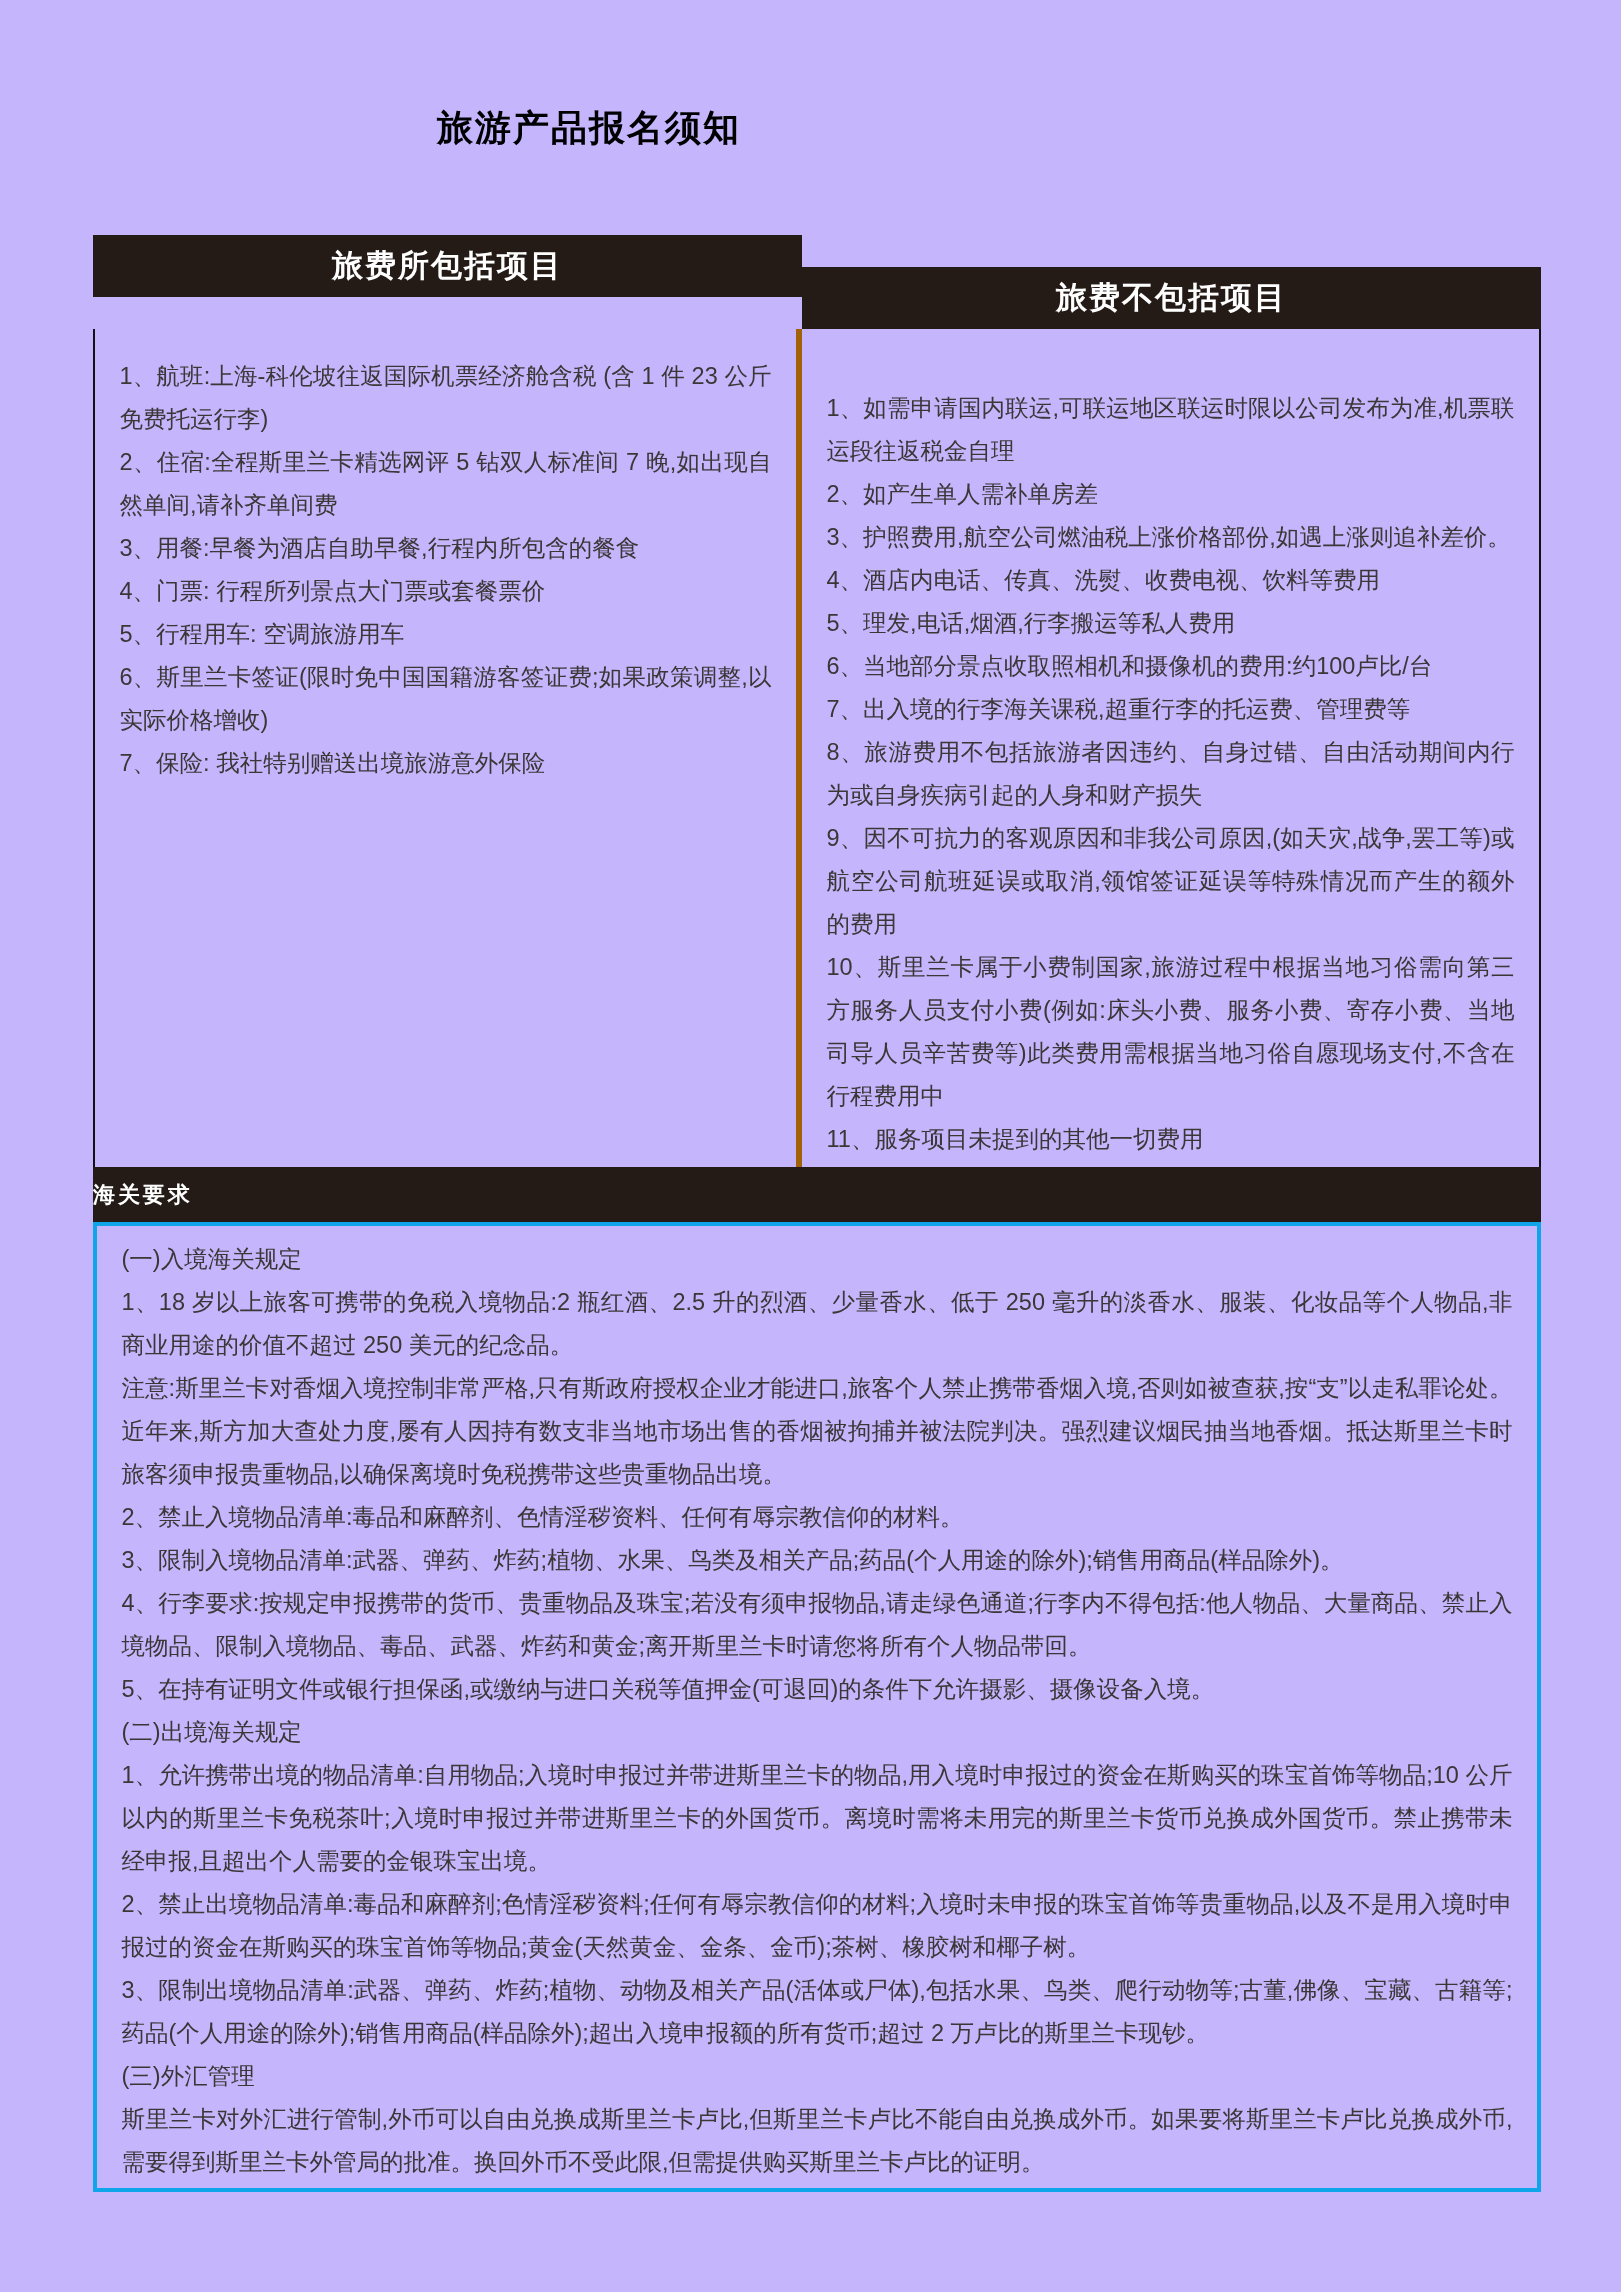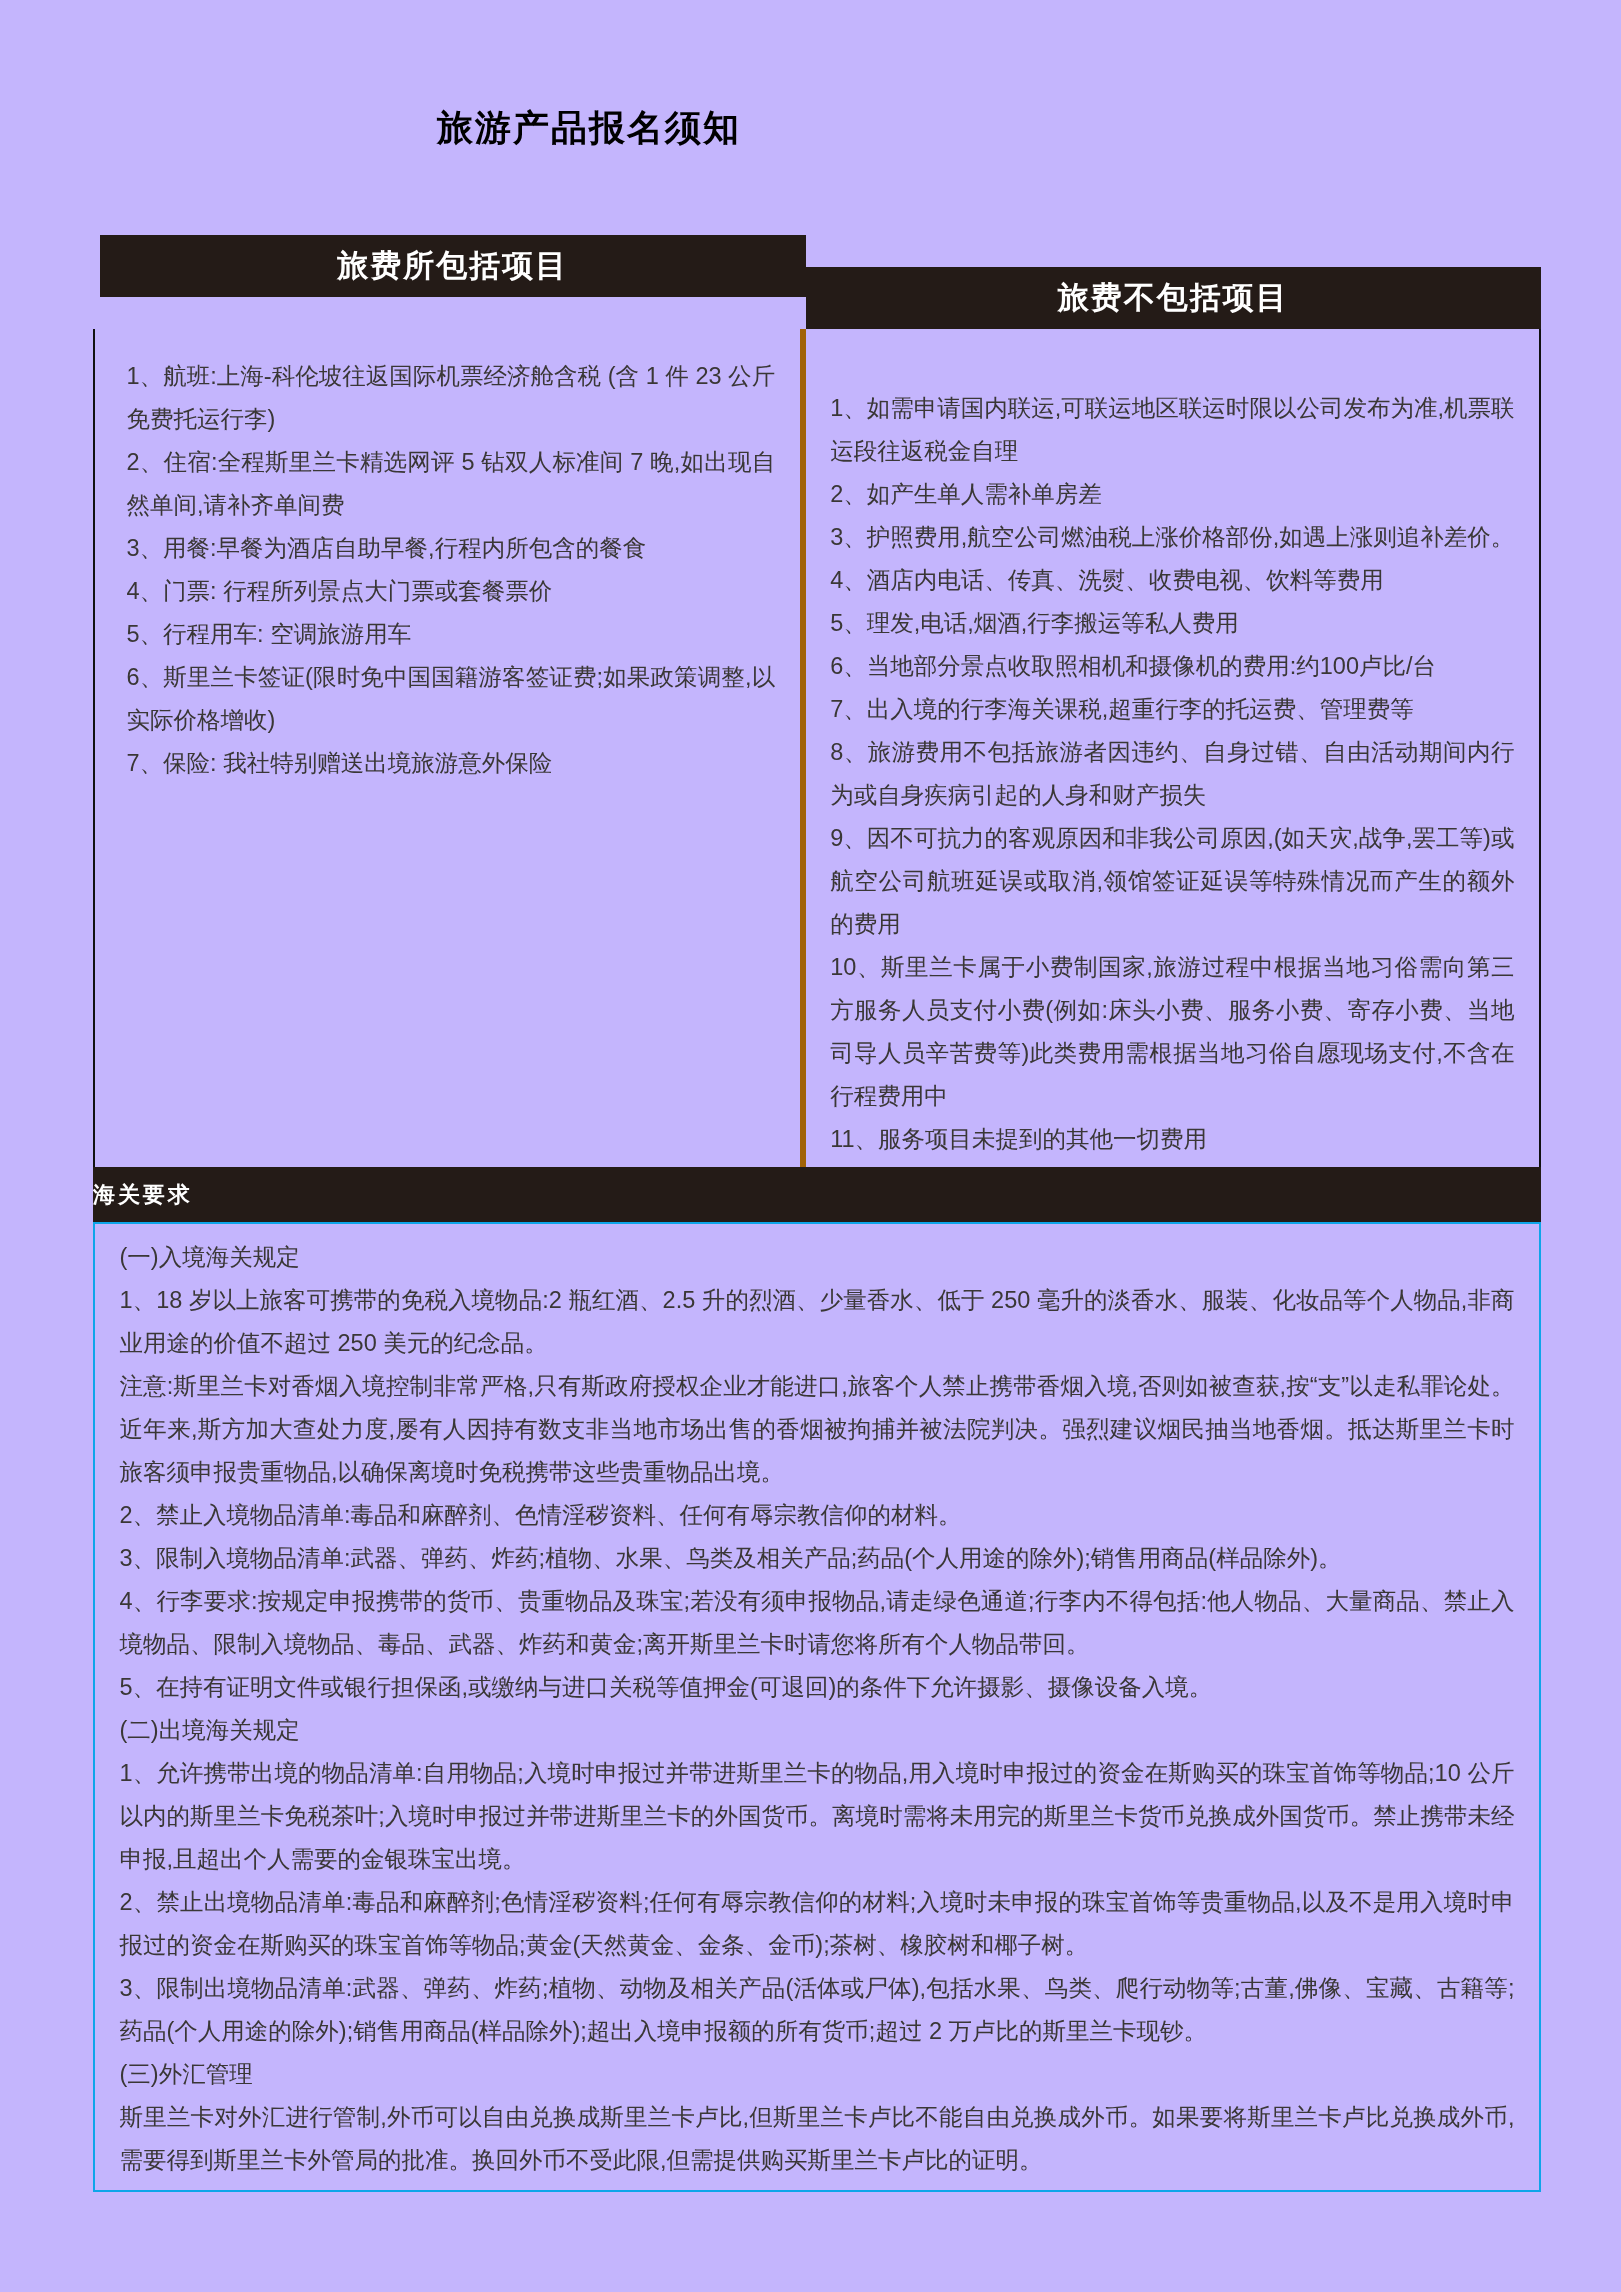--- a/index.html
+++ b/index.html
@@ -31,21 +31,21 @@
     background:#241b17;
     color:#ffffff;
     font-size:31px;
     font-weight:bold;
     text-align:center;
     height:62px;
     line-height:62px;
     letter-spacing:2px;
     box-sizing:border-box;
   }
-  .col-left{width:709px;margin-left:7px;}
+  .col-left{width:709px;}
   .col-right{width:739px;margin-top:32px;}
   .fee-body{
     display:flex;
     height:868px;
     border-left:2px solid #111111;
     border-right:2px solid #111111;
     border-bottom:2px solid #111111;
     box-sizing:border-box;
   }
   .fee-cell{
@@ -69,21 +69,21 @@
     font-weight:bold;
     text-align:left;
     line-height:55px;
     letter-spacing:2.9px;
     box-sizing:border-box;
   }
   .customs-box{
     position:absolute;
     left:93px;top:1222px;
     width:1448px;height:970px;
-    border:2px solid #0ea5e9;
+    border:4px solid #0ea5e9;
     box-sizing:border-box;
     padding:11.8px 24.5px 0 24.5px;
     font-size:23.5px;
     line-height:43px;
     text-align:justify;
     overflow:hidden;
   }
   .customs-box p{margin:0;}
   .sec-heading{text-align:left;}
 </style>

